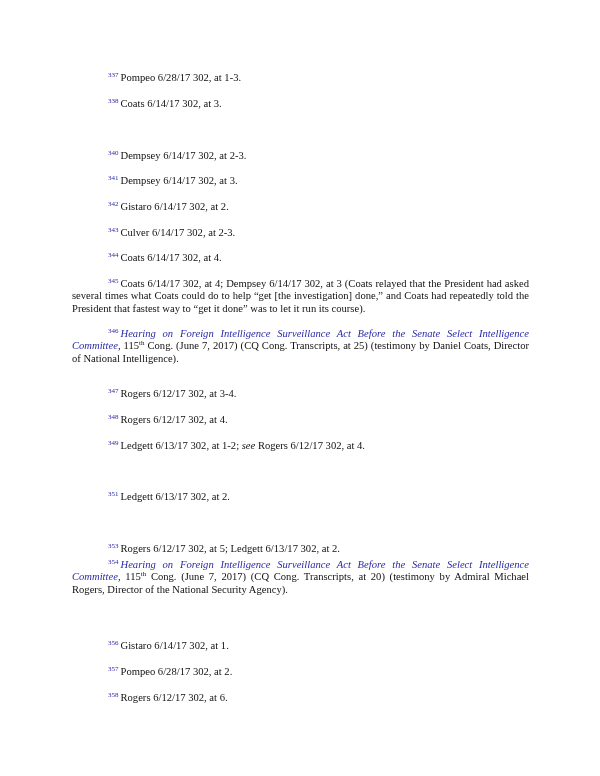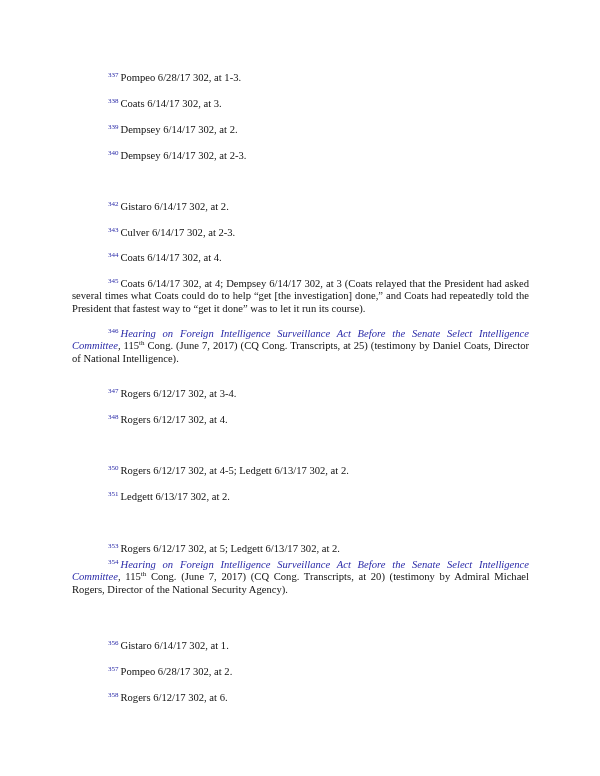--- a/index.html
+++ b/index.html
@@ -56,41 +56,41 @@
   </style>
 </head>
 <body>
 
 <div class="page">
 
   <p class="fn short" style="top:72px"><span class="fnum">337</span><span>Pompeo 6/28/17 302, at 1-3.</span></p>
 
   <p class="fn short" style="top:98px"><span class="fnum">338</span><span>Coats 6/14/17 302, at 3.</span></p>
 
-  <p class="fn short" style="top:124px"><span class="fnum">339</span><span>Dempsey 6/14/17 302, at 2.</span></p>
 
   <p class="fn short" style="top:150px"><span class="fnum">340</span><span>Dempsey 6/14/17 302, at 2-3.</span></p>
 
+  <p class="fn short" style="top:175px"><span class="fnum">341</span><span>Dempsey 6/14/17 302, at 3.</span></p>
 
   <p class="fn short" style="top:201px"><span class="fnum">342</span><span>Gistaro 6/14/17 302, at 2.</span></p>
 
   <p class="fn short" style="top:227px"><span class="fnum">343</span><span>Culver 6/14/17 302, at 2-3.</span></p>
 
   <p class="fn short" style="top:252px"><span class="fnum">344</span><span>Coats 6/14/17 302, at 4.</span></p>
 
   <p class="fn" style="top:278px"><span class="fnum">345</span><span>Coats 6/14/17 302, at 4; Dempsey 6/14/17 302, at 3 (Coats relayed that the President had asked several times what Coats could do to help “get [the investigation] done,” and Coats had repeatedly told the President that fastest way to “get it done” was to let it run its course).</span></p>
 
   <p class="fn" style="top:328px"><span class="fnum">346</span><span class="link">Hearing on Foreign Intelligence Surveillance Act Before the Senate Select Intelligence Committee</span><span>,</span> <span>115</span><span class="sup">th</span><span> Cong. (June 7, 2017) (CQ Cong. Transcripts, at 25) (testimony by Daniel Coats, Director of National Intelligence).</span></p>
 
   <p class="fn short" style="top:388px"><span class="fnum">347</span><span>Rogers 6/12/17 302, at 3-4.</span></p>
 
   <p class="fn short" style="top:414px"><span class="fnum">348</span><span>Rogers 6/12/17 302, at 4.</span></p>
 
+  <p class="fn short" style="top:440px"><span class="fnum">349</span><span>Ledgett 6/13/17 302, at 1-2; </span><span class="em">see</span><span> Rogers 6/12/17 302, at 4.</span></p>
 
-  <p class="fn short" style="top:465px"><span class="fnum">350</span><span>Rogers 6/12/17 302, at 4-5; Ledgett 6/13/17 302, at 2.</span></p>
 
   <p class="fn short" style="top:491px"><span class="fnum">351</span><span>Ledgett 6/13/17 302, at 2.</span></p>
 
 
   <p class="fn short" style="top:543px"><span class="fnum">353</span><span>Rogers 6/12/17 302, at 5; Ledgett 6/13/17 302, at 2.</span></p>
 
   <p class="fn" style="top:559px"><span class="fnum">354</span><span class="link">Hearing on Foreign Intelligence Surveillance Act Before the Senate Select Intelligence Committee</span><span>,</span> <span>115</span><span class="sup">th</span><span> Cong. (June 7, 2017) (CQ Cong. Transcripts, at 20) (testimony by Admiral Michael Rogers, Director of the National Security Agency).</span></p>
 
 
   <p class="fn short" style="top:640px"><span class="fnum">356</span><span>Gistaro 6/14/17 302, at 1.</span></p>

